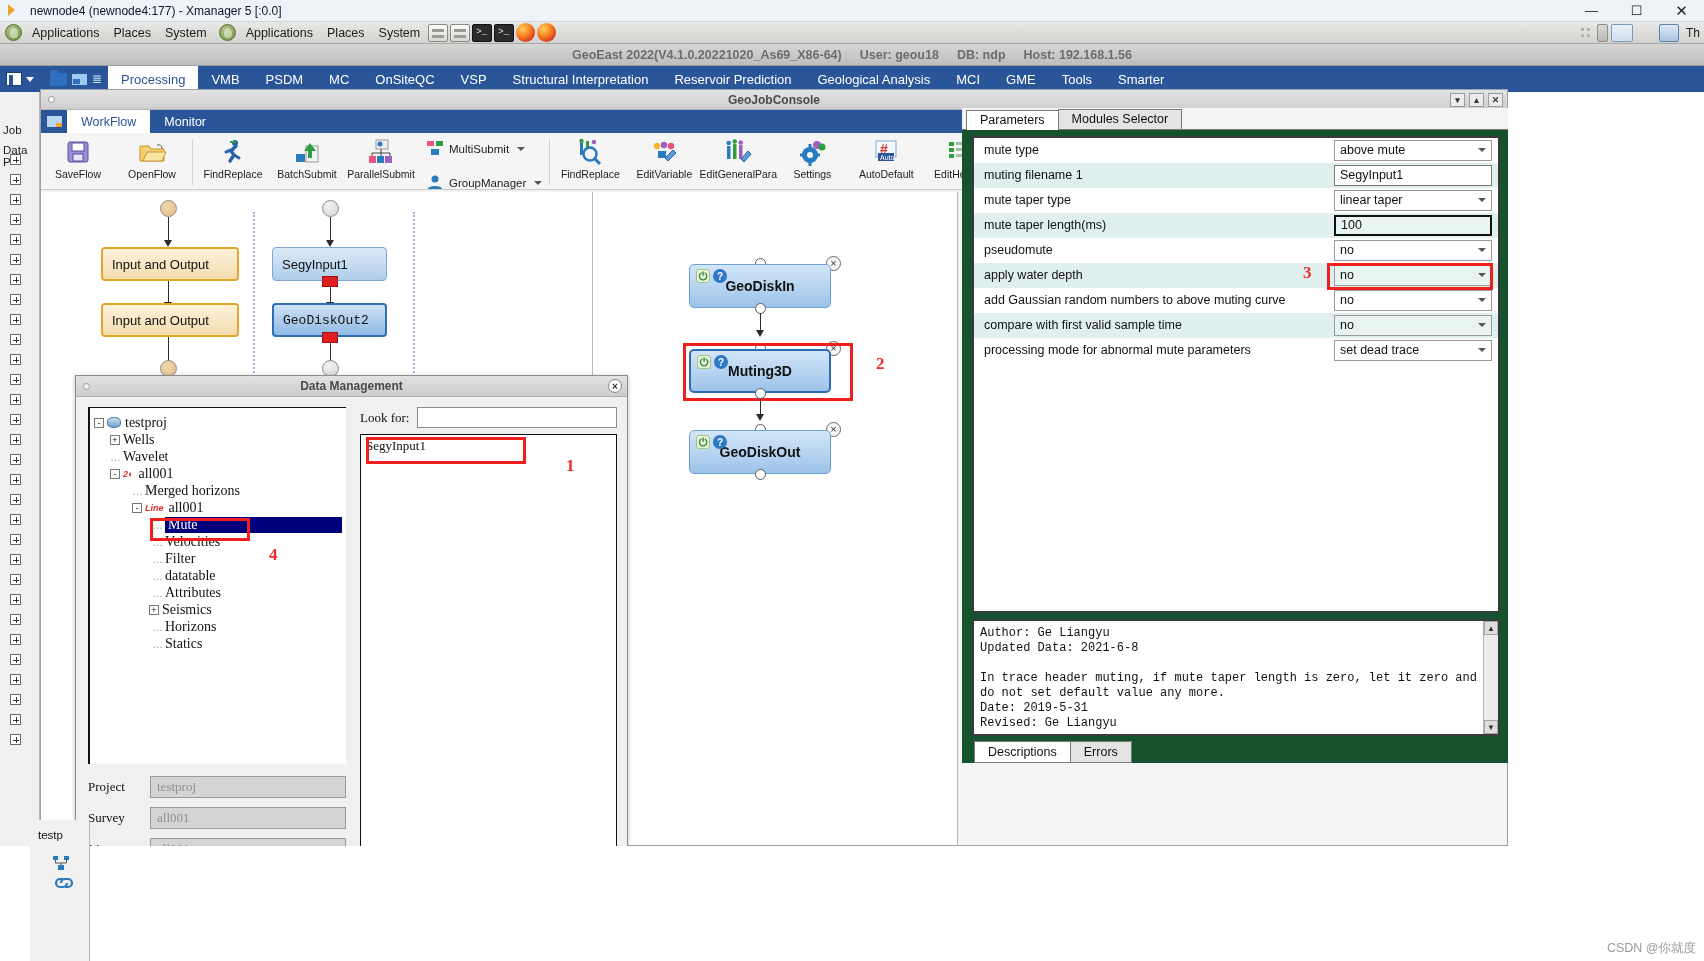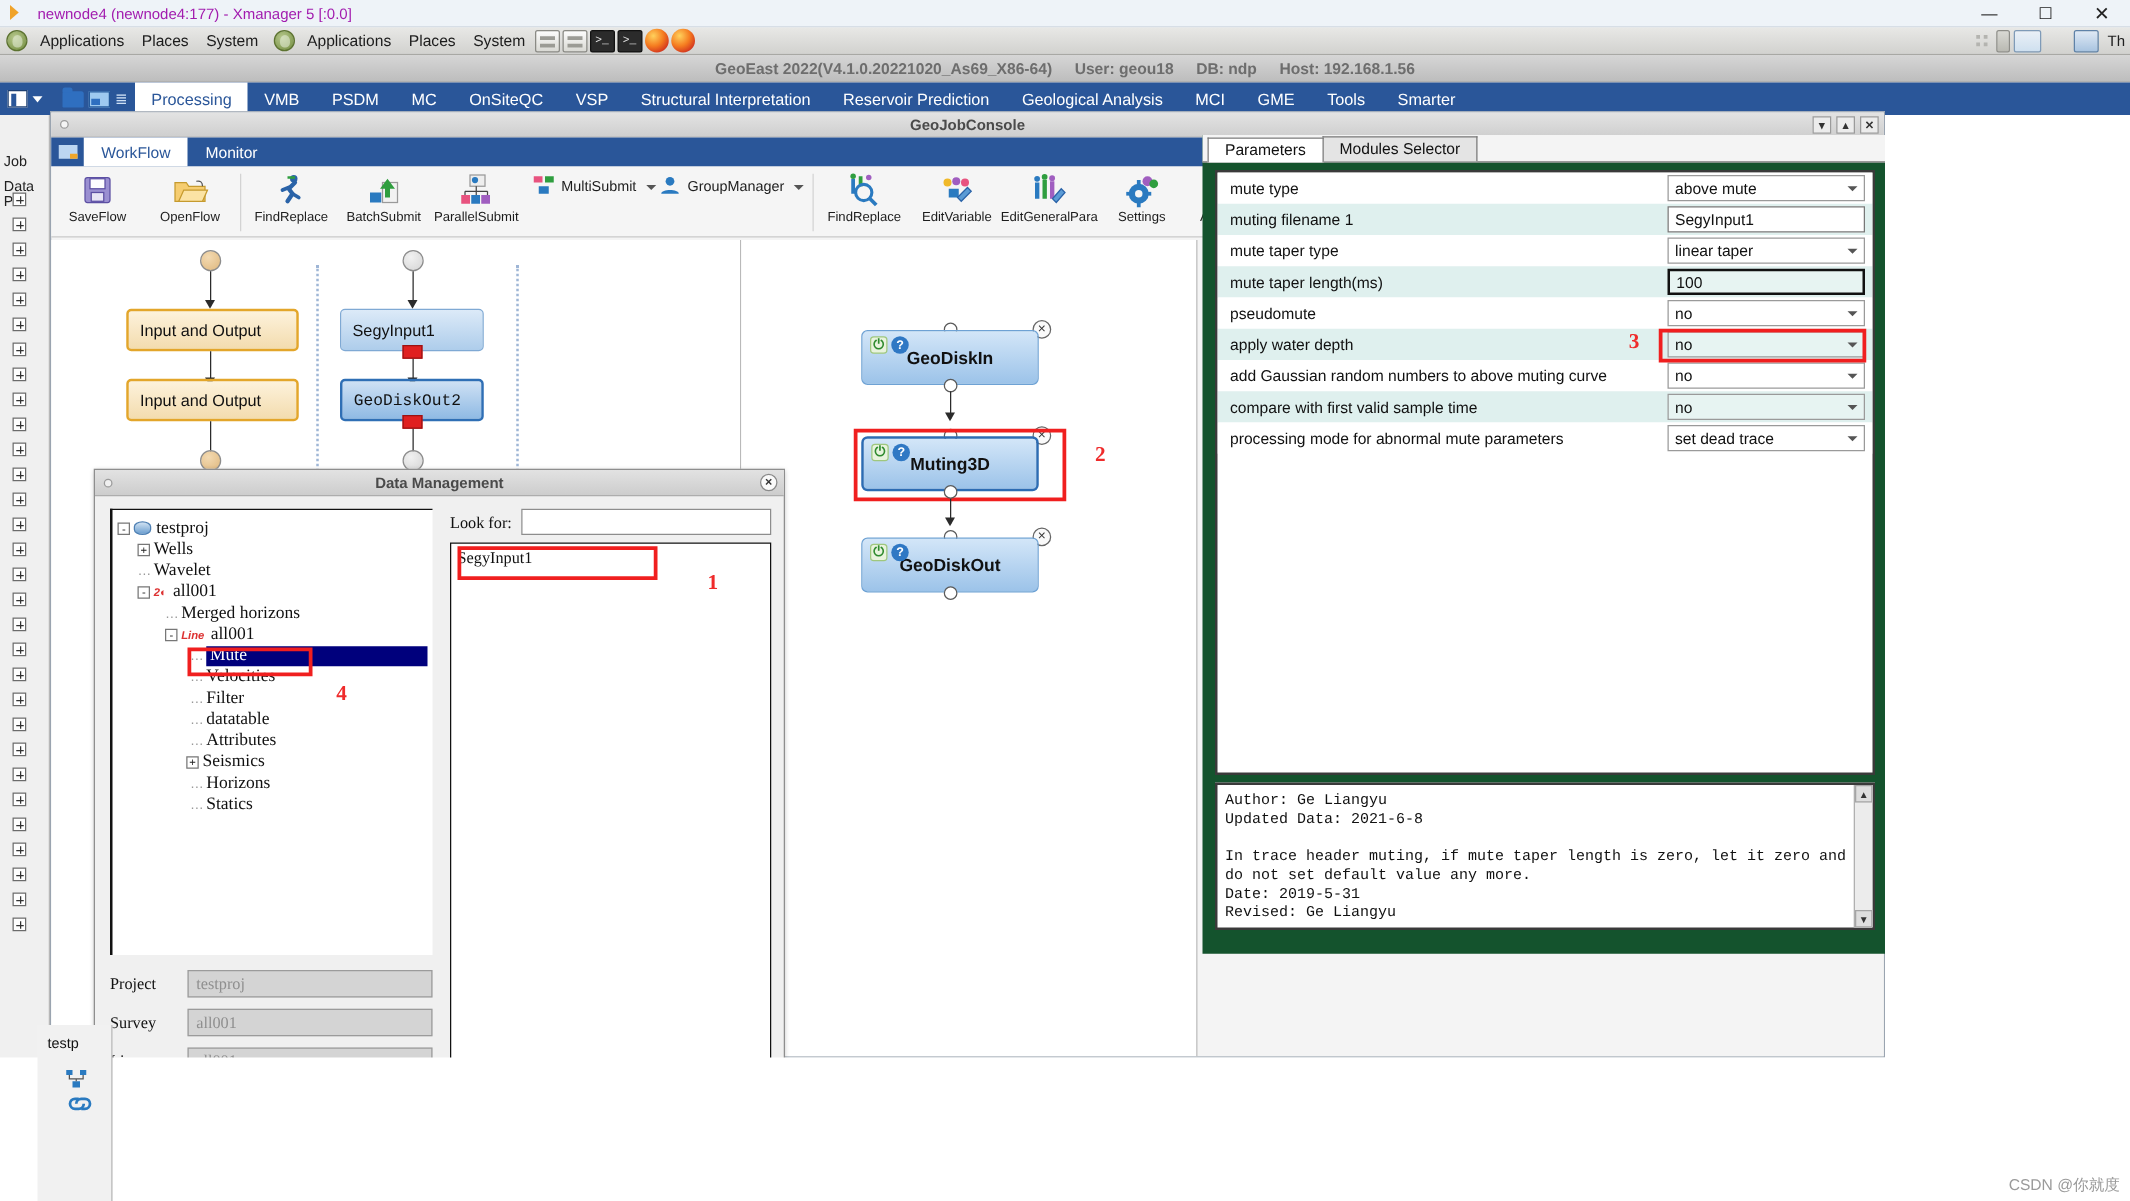--- a/index.html
+++ b/index.html
@@ -11,21 +11,21 @@
     background: #ffffff;
   }
   #root { position: relative; width: 1704px; height: 961px; background: #fff; }
 
   
   .xm-titlebar {
     position: absolute; left: 0; top: 0; width: 1704px; height: 22px;
     background: #eef3f8; border-bottom: 1px solid #cfd8e0;
     display: flex; align-items: center;
   }
-  .xm-title-text { font-size: 12px; color: #a21caf; margin-left: 8px; }
+  .xm-title-text { font-size: 12px; color: #0f172a; margin-left: 8px; }
   .xm-logo { width: 16px; height: 16px; margin-left: 6px; position: relative; }
   .xm-logo:before {
     content: ""; position: absolute; left: 2px; top: 1px;
     width: 0; height: 0; border-left: 7px solid #f0a32a;
     border-top: 6px solid transparent; border-bottom: 6px solid transparent;
   }
   .xm-winbtns { margin-left: auto; display: flex; height: 22px; }
   .xm-winbtn { width: 45px; height: 22px; display: flex; align-items: center; justify-content: center;
     font-size: 13px; color: #222; }
   .xm-winbtn.close { font-size: 15px; }
@@ -130,21 +130,21 @@
      gap:5px; font-size: 12px; color:#fff; }
 
   .gjc-toolbar {
     height: 57px; background: #f5f5f5; display: flex; align-items: flex-start;
     border-bottom: 1px solid #c9c9c9; padding-top: 2px;
   }
   .tb-item { width: 74px; display: flex; flex-direction: column; align-items: center; gap: 1px; padding-top:2px;}
   .tb-ico { height: 30px; display: flex; align-items: center; justify-content: center; }
   .tb-lbl { font-size: 10.5px; color: #1c1c1c; white-space: nowrap; }
   .tb-sep { width: 1px; height: 46px; background: #d3d3d3; margin: 4px 3px 0; }
-  .tb-stack { display: flex; flex-direction: row; justify-content: center; gap: 2px; padding: 5px 4px 0 8px;}
+  .tb-stack { display: flex; flex-direction: column; justify-content: center; gap: 16px; padding: 5px 4px 0 8px;}
   .tb-srow { display: flex; align-items: center; gap: 5px; font-size: 11.5px; color:#1c1c1c; }
   .tb-scaret { width:0;height:0;border-left:4px solid transparent;border-right:4px solid transparent;
      border-top:4px solid #555; margin-left:3px;}
 
   
   .canvas-wrap { position: absolute; left: 0; top: 102px; right: 0; bottom: 0; display: flex; }
   .canvas-a { width: 552px; background: #fff; border-right: 1px solid #b9b9b9; position: relative; overflow:hidden;}
   .canvas-b { width: 365px; background: #fff; border-right: 1px solid #b9b9b9; position: relative; overflow:hidden;}
   .canvas-pad { flex: 1; background: #f4f4f4; }
 
@@ -798,20 +798,24 @@
 In trace header muting, if mute taper length is zero, let it zero and
 do not set default value any more.
 Date: 2019-5-31
 Revised: Ge Liangyu</div>
       <div class="p-scroll">
         <span class="p-scroll-btn">▲</span>
         <span class="p-scroll-btn">▼</span>
       </div>
     </div>
 
+    <div class="p-bottabs">
+      <span class="p-btab active">Descriptions</span>
+      <span class="p-btab">Errors</span>
+    </div>
   </div>
 
   <span class="rednum" style="left:1303px; top:263px;">3</span>
 
   <span class="redbox" style="left:1327px; top:263px; width:166px; height:27px;"></span>
 
   <div class="dm">
     <div class="dm-title">
       <span class="dm-dot"></span>
       <span>Data Management</span>

